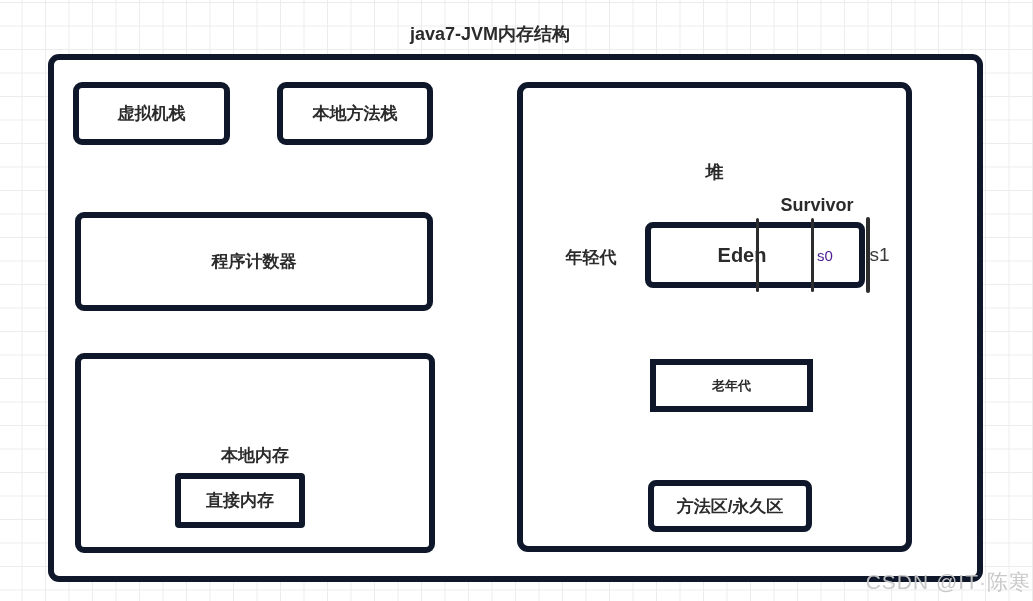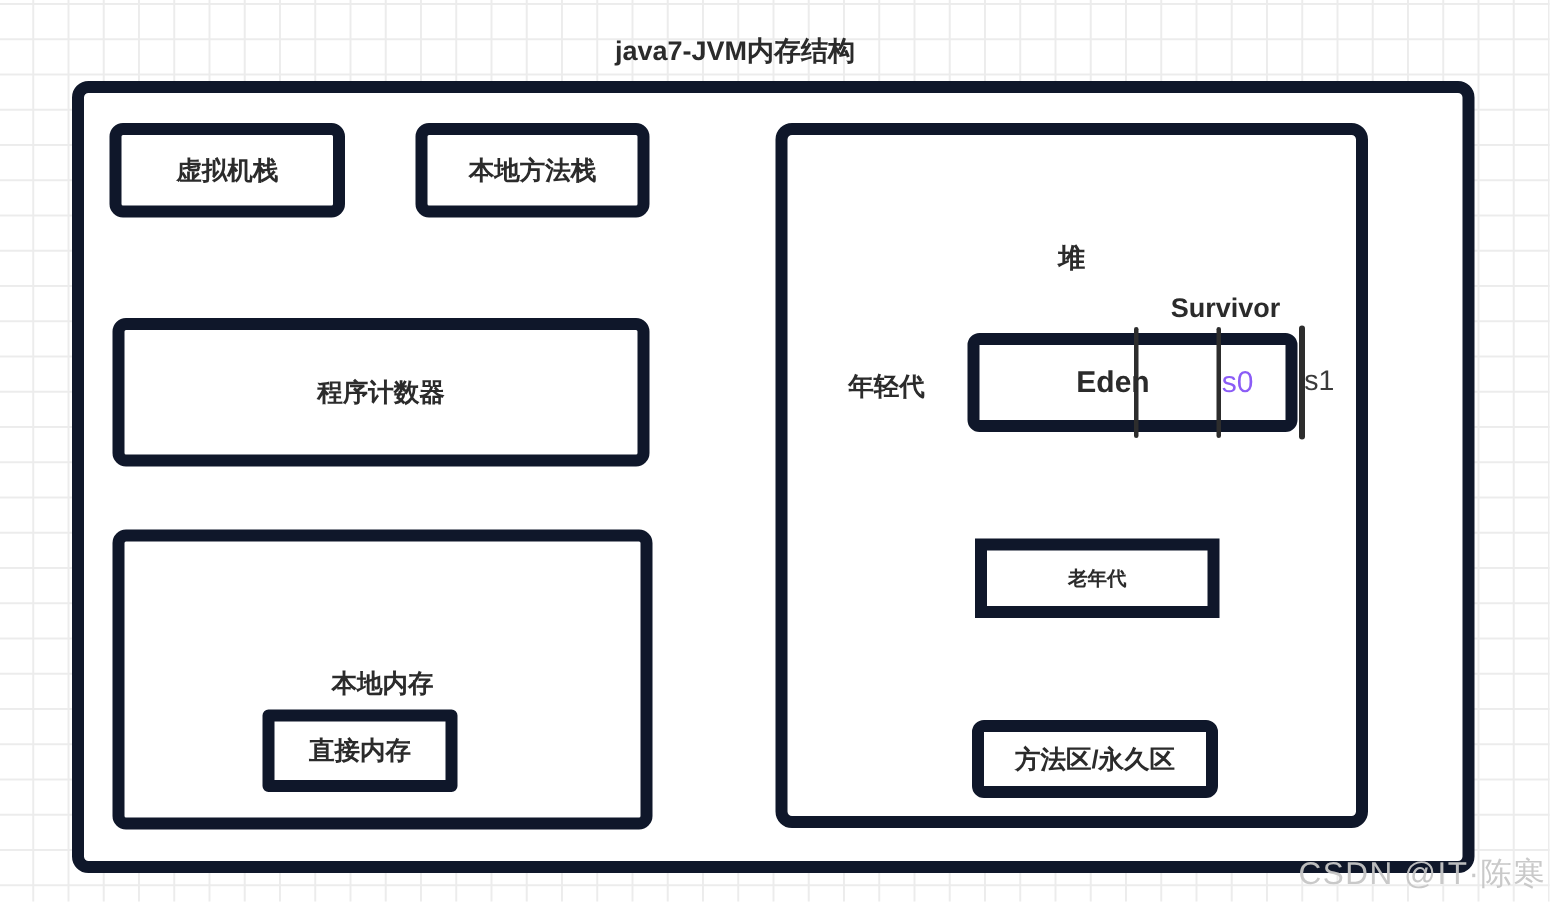--- a/index.html
+++ b/index.html
@@ -11,21 +11,21 @@
     background-image:
       linear-gradient(#ececec 1px, transparent 1px),
       linear-gradient(90deg,#ececec 1px, transparent 1px);
     background-size:23.5px 23.5px;
     background-position:-2px 2px;
   }
   .abs{position:absolute;}
   .box{
     position:absolute;
     background:#ffffff;
-    border:8px solid #0f172a;
+    border:6px solid #0f172a;
     border-radius:9px;
     box-sizing:border-box;
     display:flex;align-items:center;justify-content:center;
   }
   .label{
     position:absolute;
     font-weight:700;
     color:#2b2b2b;
     text-align:center;
     white-space:nowrap;
@@ -45,21 +45,21 @@
   #heap-label{left:517px;top:160px;width:395px;font-size:18px;}
   #survivor-label{left:762px;top:195px;width:110px;font-size:18px;}
   #young-gen-label{left:550px;top:246px;width:82px;font-size:17px;}
   #young-gen-box{left:645px;top:222px;width:220px;height:66px;border-radius:8px;}
   .yg-divider{position:absolute;top:218px;width:3px;height:74px;background:#2d2d2d;border-radius:2px;}
   #yg-divider-1{left:756px;}
   #yg-divider-2{left:811px;}
   #yg-end-stroke{position:absolute;left:866px;top:217px;width:4px;height:76px;background:#2d2d2d;border-radius:2px;}
   .yg-cell{position:absolute;top:222px;height:66px;display:flex;align-items:center;justify-content:center;padding-left:40px;}
   #eden-cell{left:648px;width:108px;font-size:20px;font-weight:700;}
-  #s0-cell{left:759px;width:52px;font-size:20px;font-weight:400;color:#8b5cf6;}
+  #s0-cell{left:759px;width:52px;font-size:15px;font-weight:400;color:#4c1d95;}
   #s1-cell{left:814px;width:51px;font-size:19px;font-weight:400;color:#3a3a3a;}
   #old-gen{left:650px;top:359px;width:163px;height:53px;font-size:13px;font-weight:700;border-radius:0;}
   #method-area{left:648px;top:480px;width:164px;height:52px;font-size:17px;font-weight:700;border-radius:8px;}
   #watermark{
     right:2px;top:568px;width:300px;
     text-align:right;
     font-size:21px;font-weight:400;
     color:rgba(198,198,198,0.95);
     z-index:10;letter-spacing:1px;
   }

